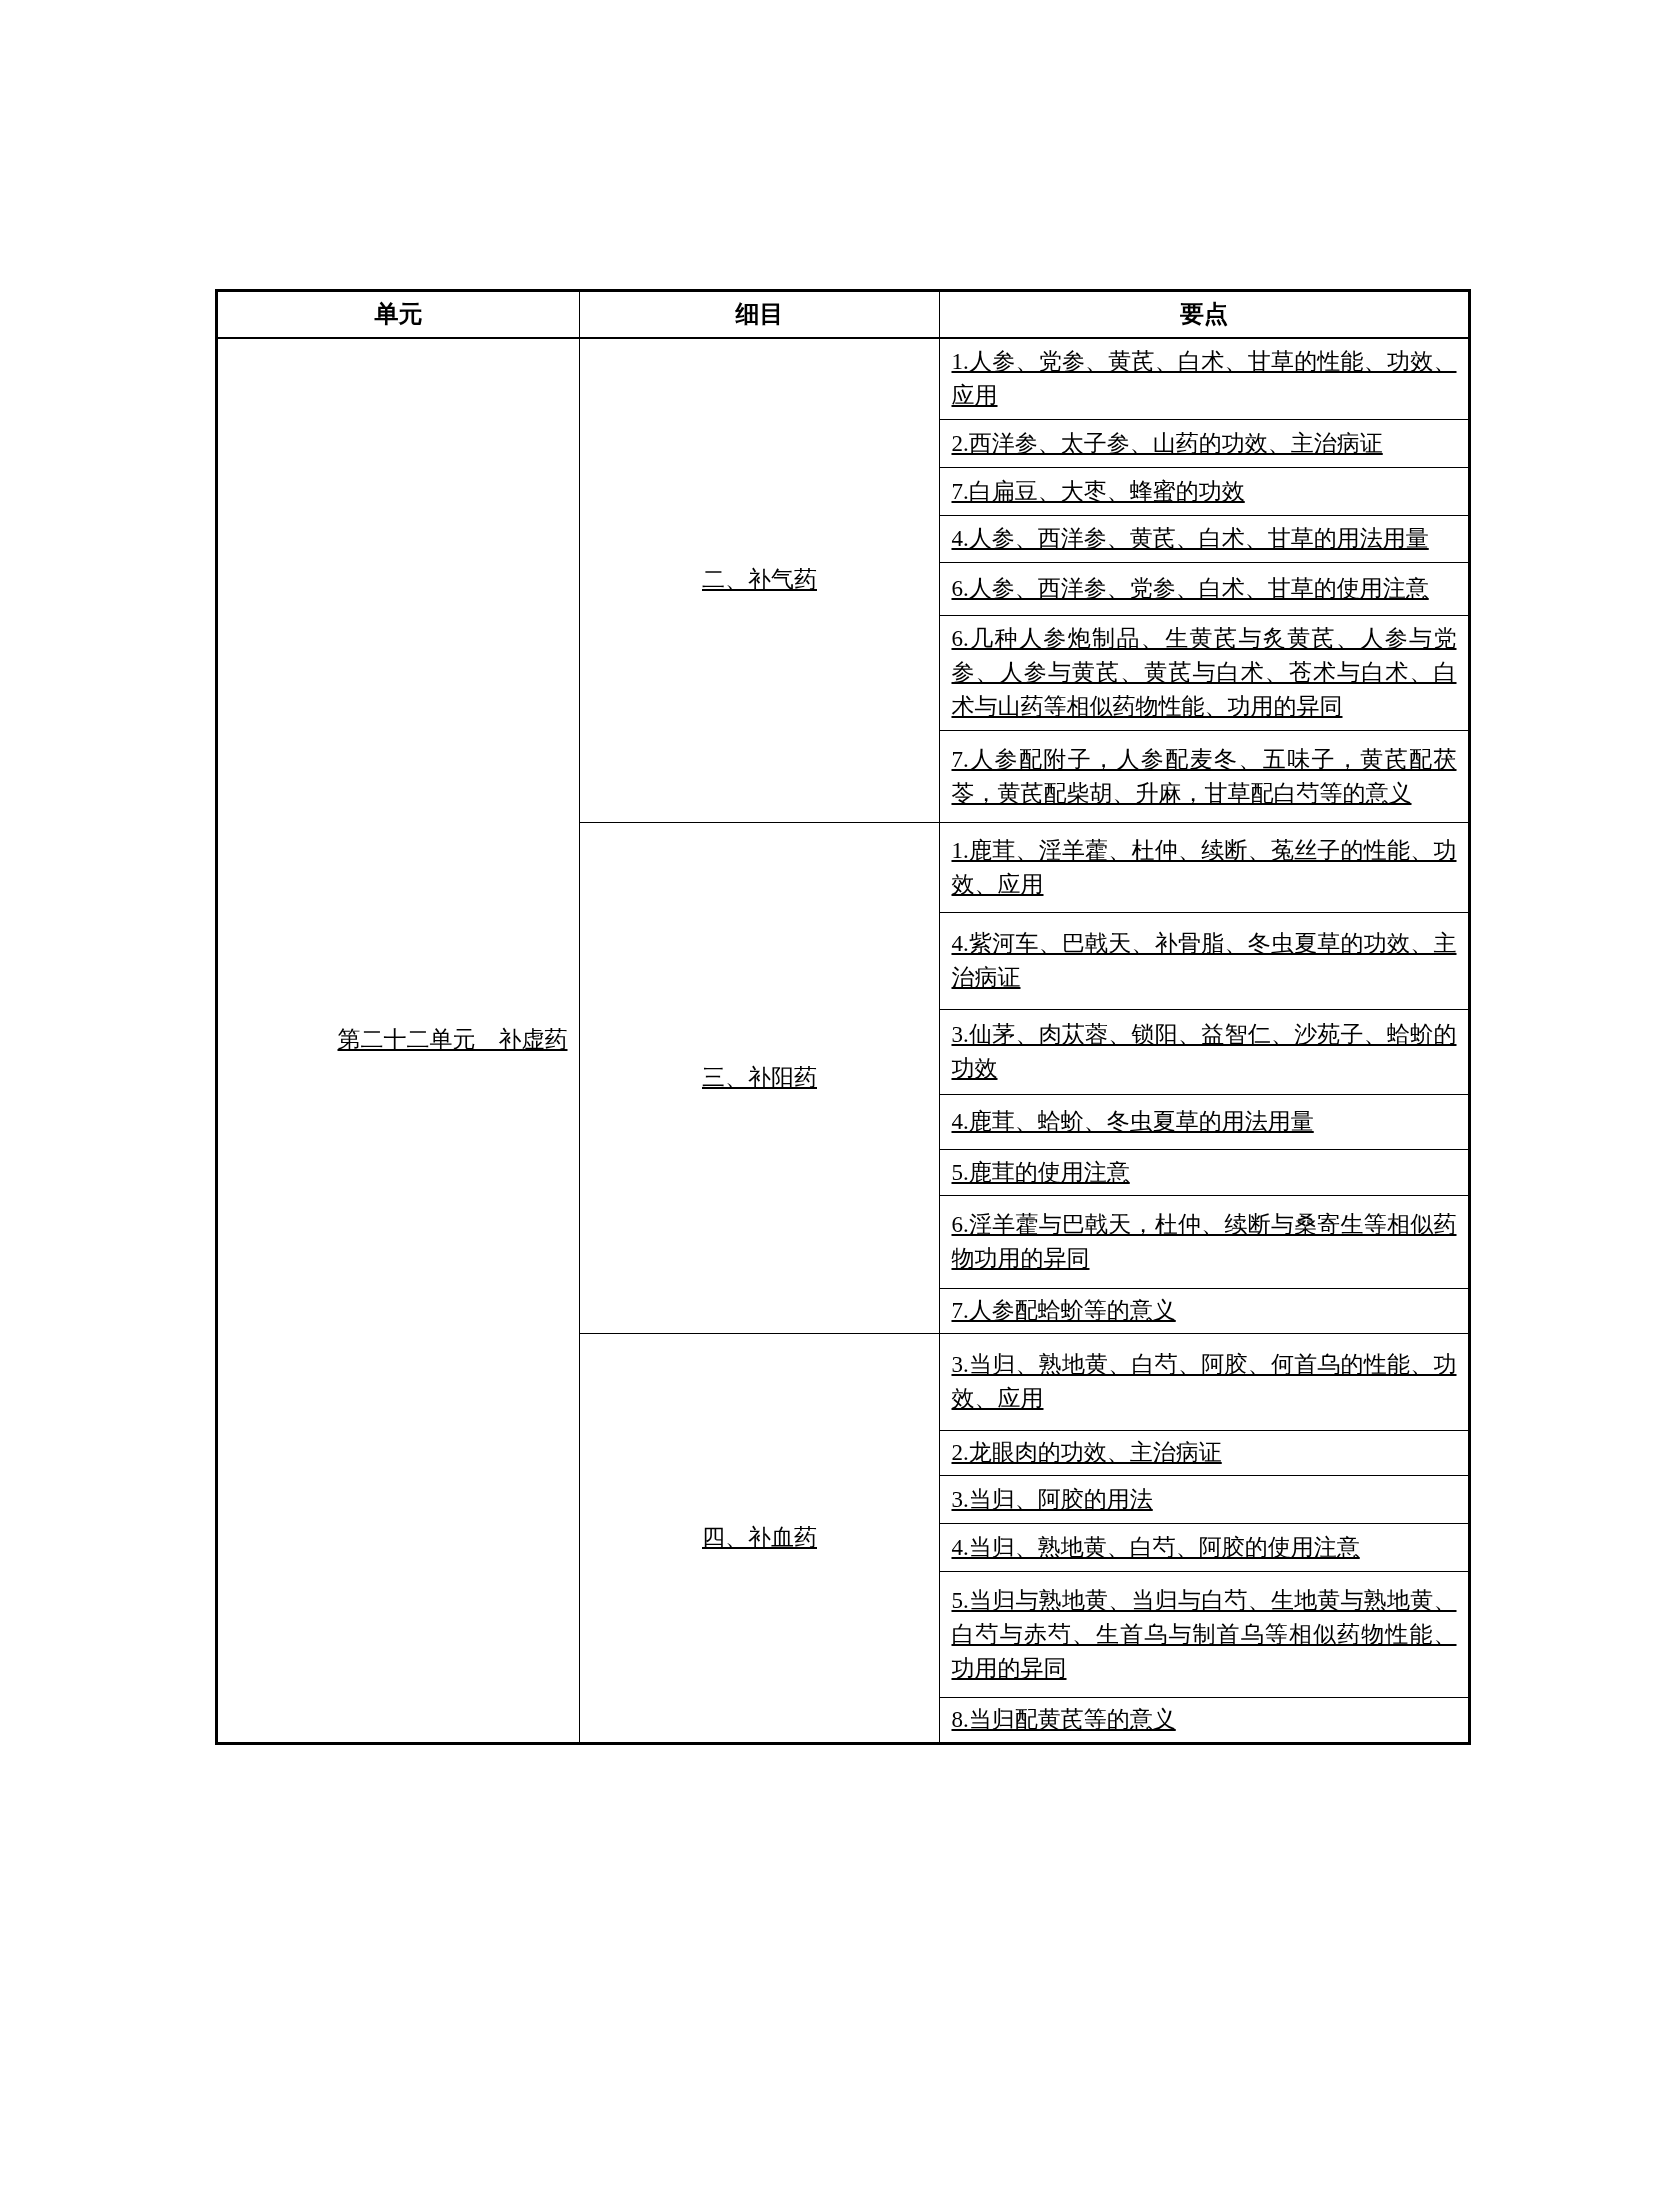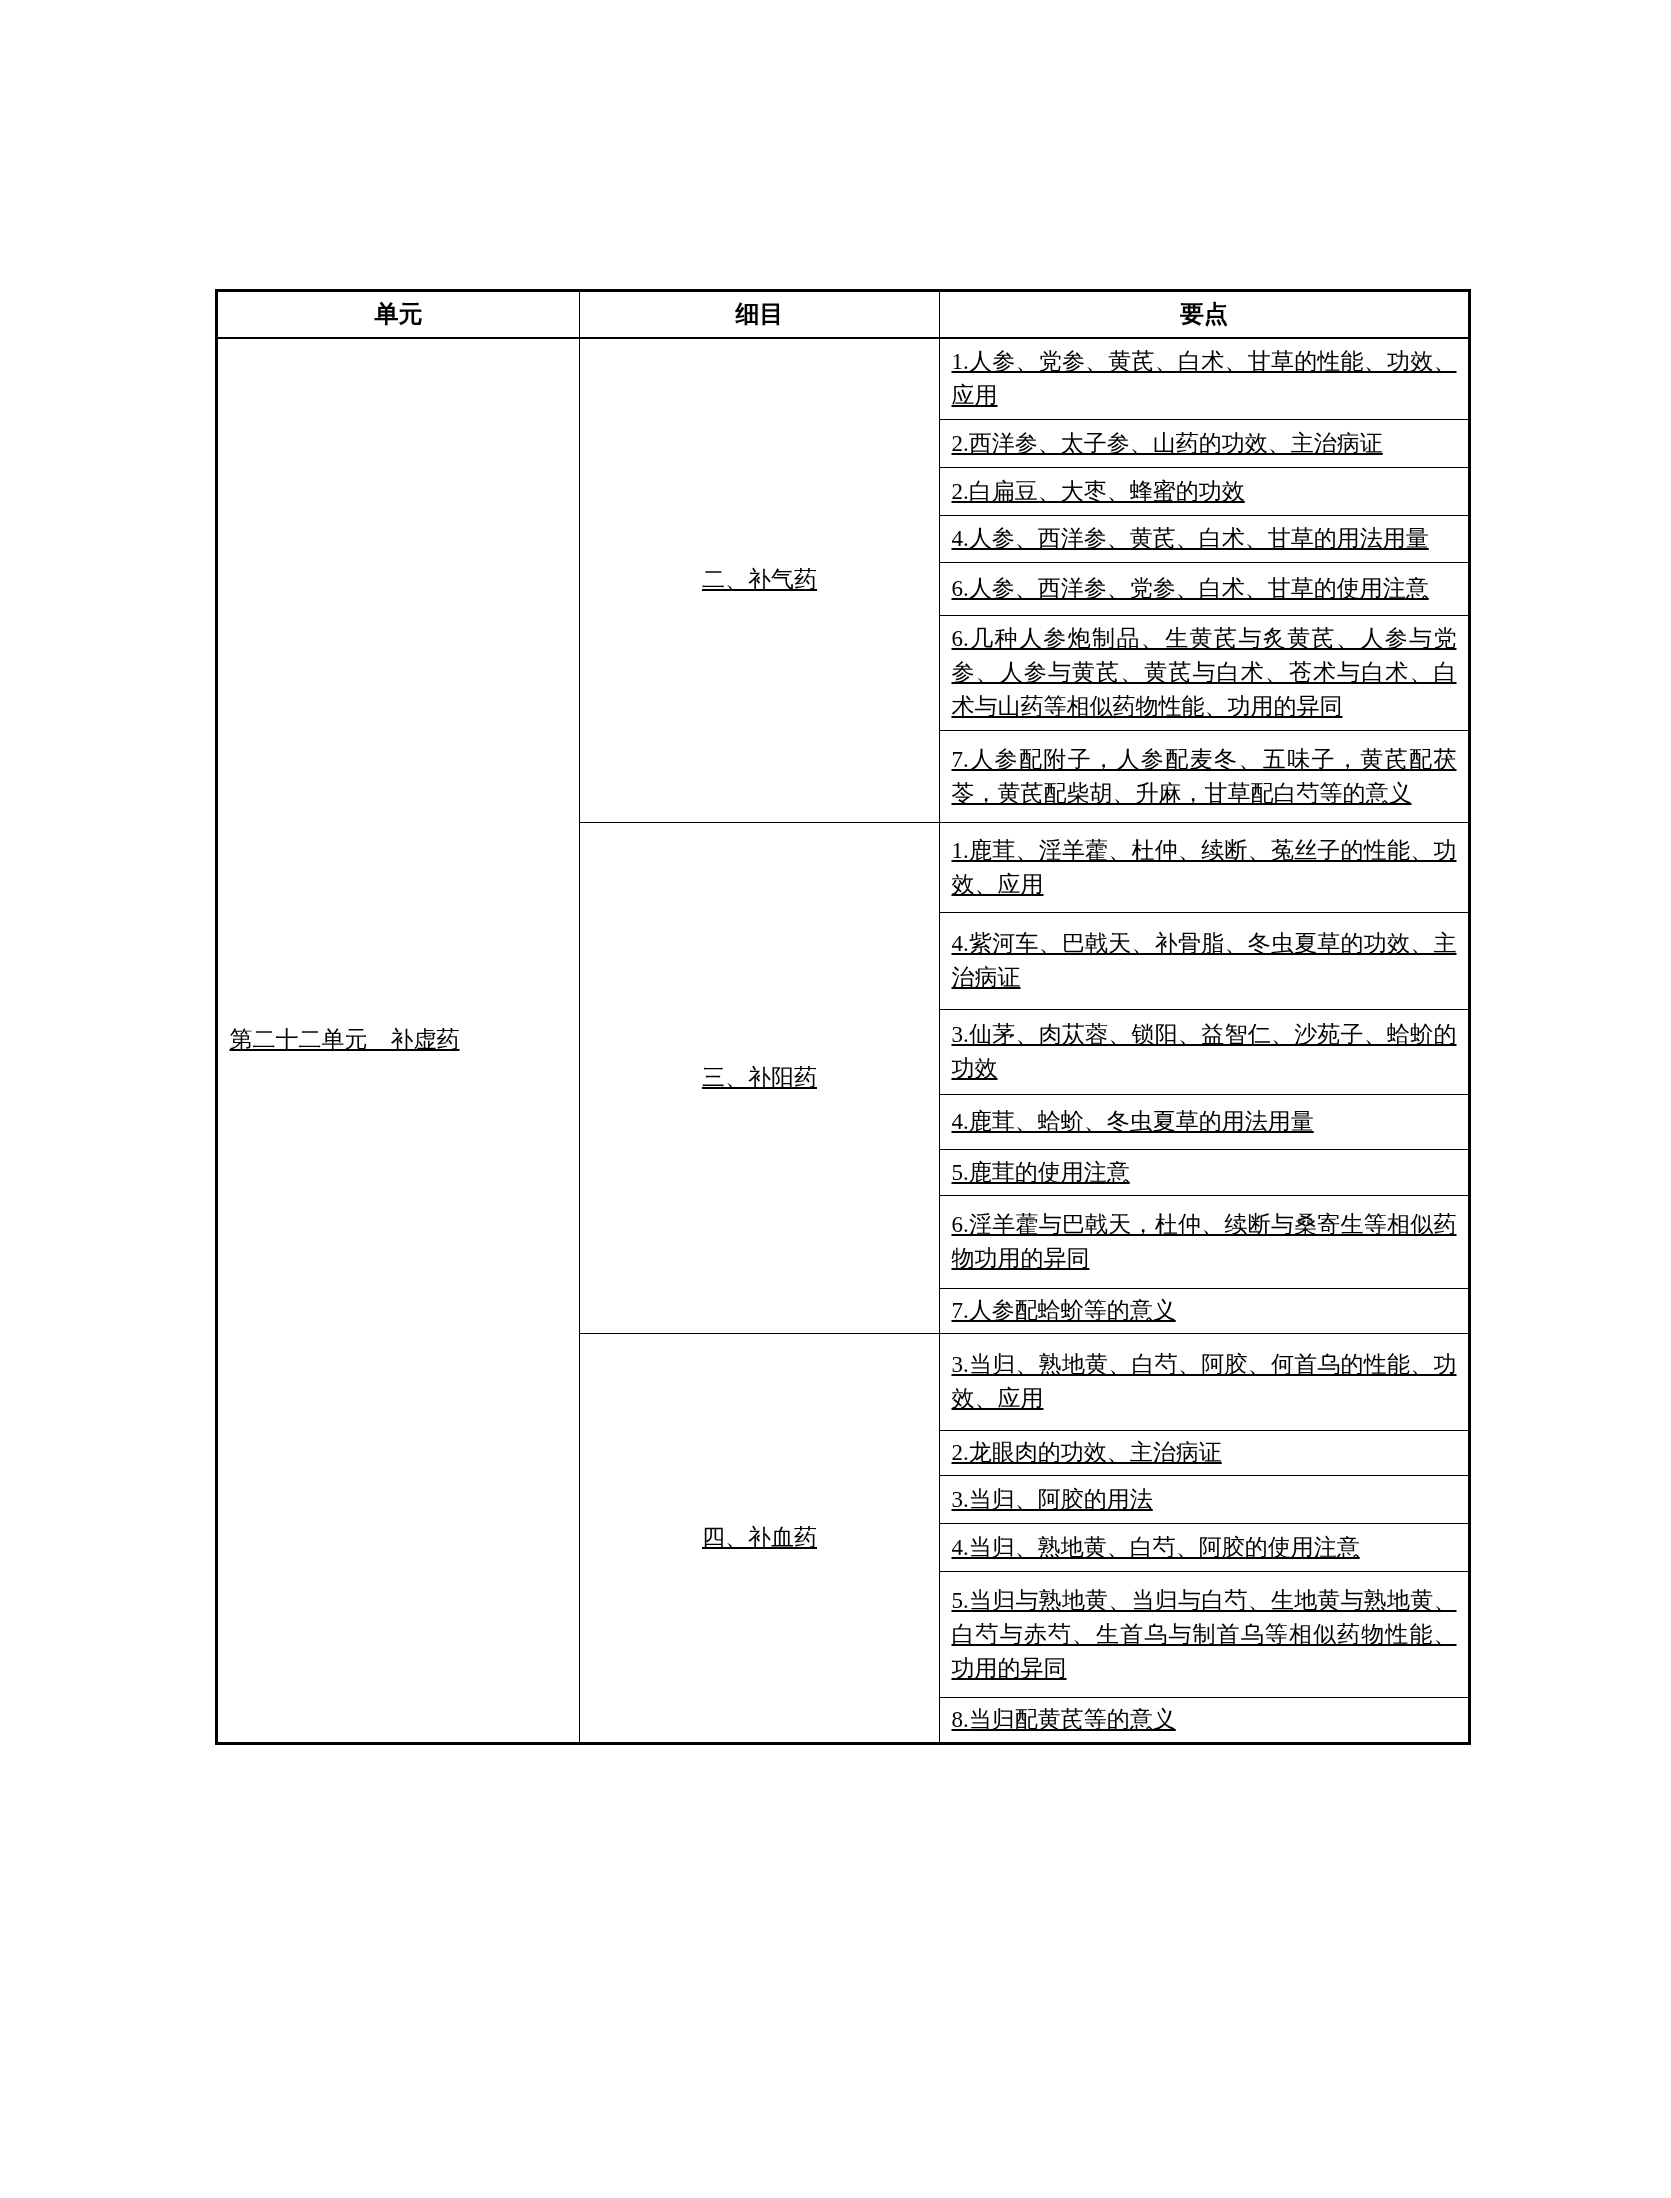--- a/index.html
+++ b/index.html
@@ -39,21 +39,21 @@
   }
   table.syllabus td {
     border: 1.9px solid #000000;
     vertical-align: middle;
     padding: 4.8px 11.5px;
     word-break: break-all;
     text-decoration: underline;
   }
   td.unit-cell {
     padding-left: 16.3px;
-    text-align: left;
+    text-align: right;
     border-radius: 14px;
   }
   td.cat-cell {
     padding-left: 12.4px;
     text-align: center;
   }
   td.point-cell {
     text-align: justify;
   }
   .page-number {
@@ -86,21 +86,21 @@
 
       <tr style="height:82px">
         <td class="unit-cell" rowspan="20">第二十二单元　补虚药</td>
         <td class="cat-cell" rowspan="7">二、补气药</td>
         <td class="point-cell">1.人参、党参、黄芪、白术、甘草的性能、功效、应用</td>
       </tr>
       <tr style="height:48px">
         <td class="point-cell">2.西洋参、太子参、山药的功效、主治病证</td>
       </tr>
       <tr style="height:48px">
-        <td class="point-cell">2.白扁豆、大枣、蜂蜜的功效</td>
+        <td class="point-cell">7.白扁豆、大枣、蜂蜜的功效</td>
       </tr>
       <tr style="height:47px">
         <td class="point-cell">4.人参、西洋参、黄芪、白术、甘草的用法用量</td>
       </tr>
       <tr style="height:53px">
         <td class="point-cell">6.人参、西洋参、党参、白术、甘草的使用注意</td>
       </tr>
       <tr style="height:115px">
         <td class="point-cell">6.几种人参炮制品、生黄芪与炙黄芪、人参与党参、人参与黄芪、黄芪与白术、苍术与白术、白术与山药等相似药物性能、功用的异同</td>
       </tr>

